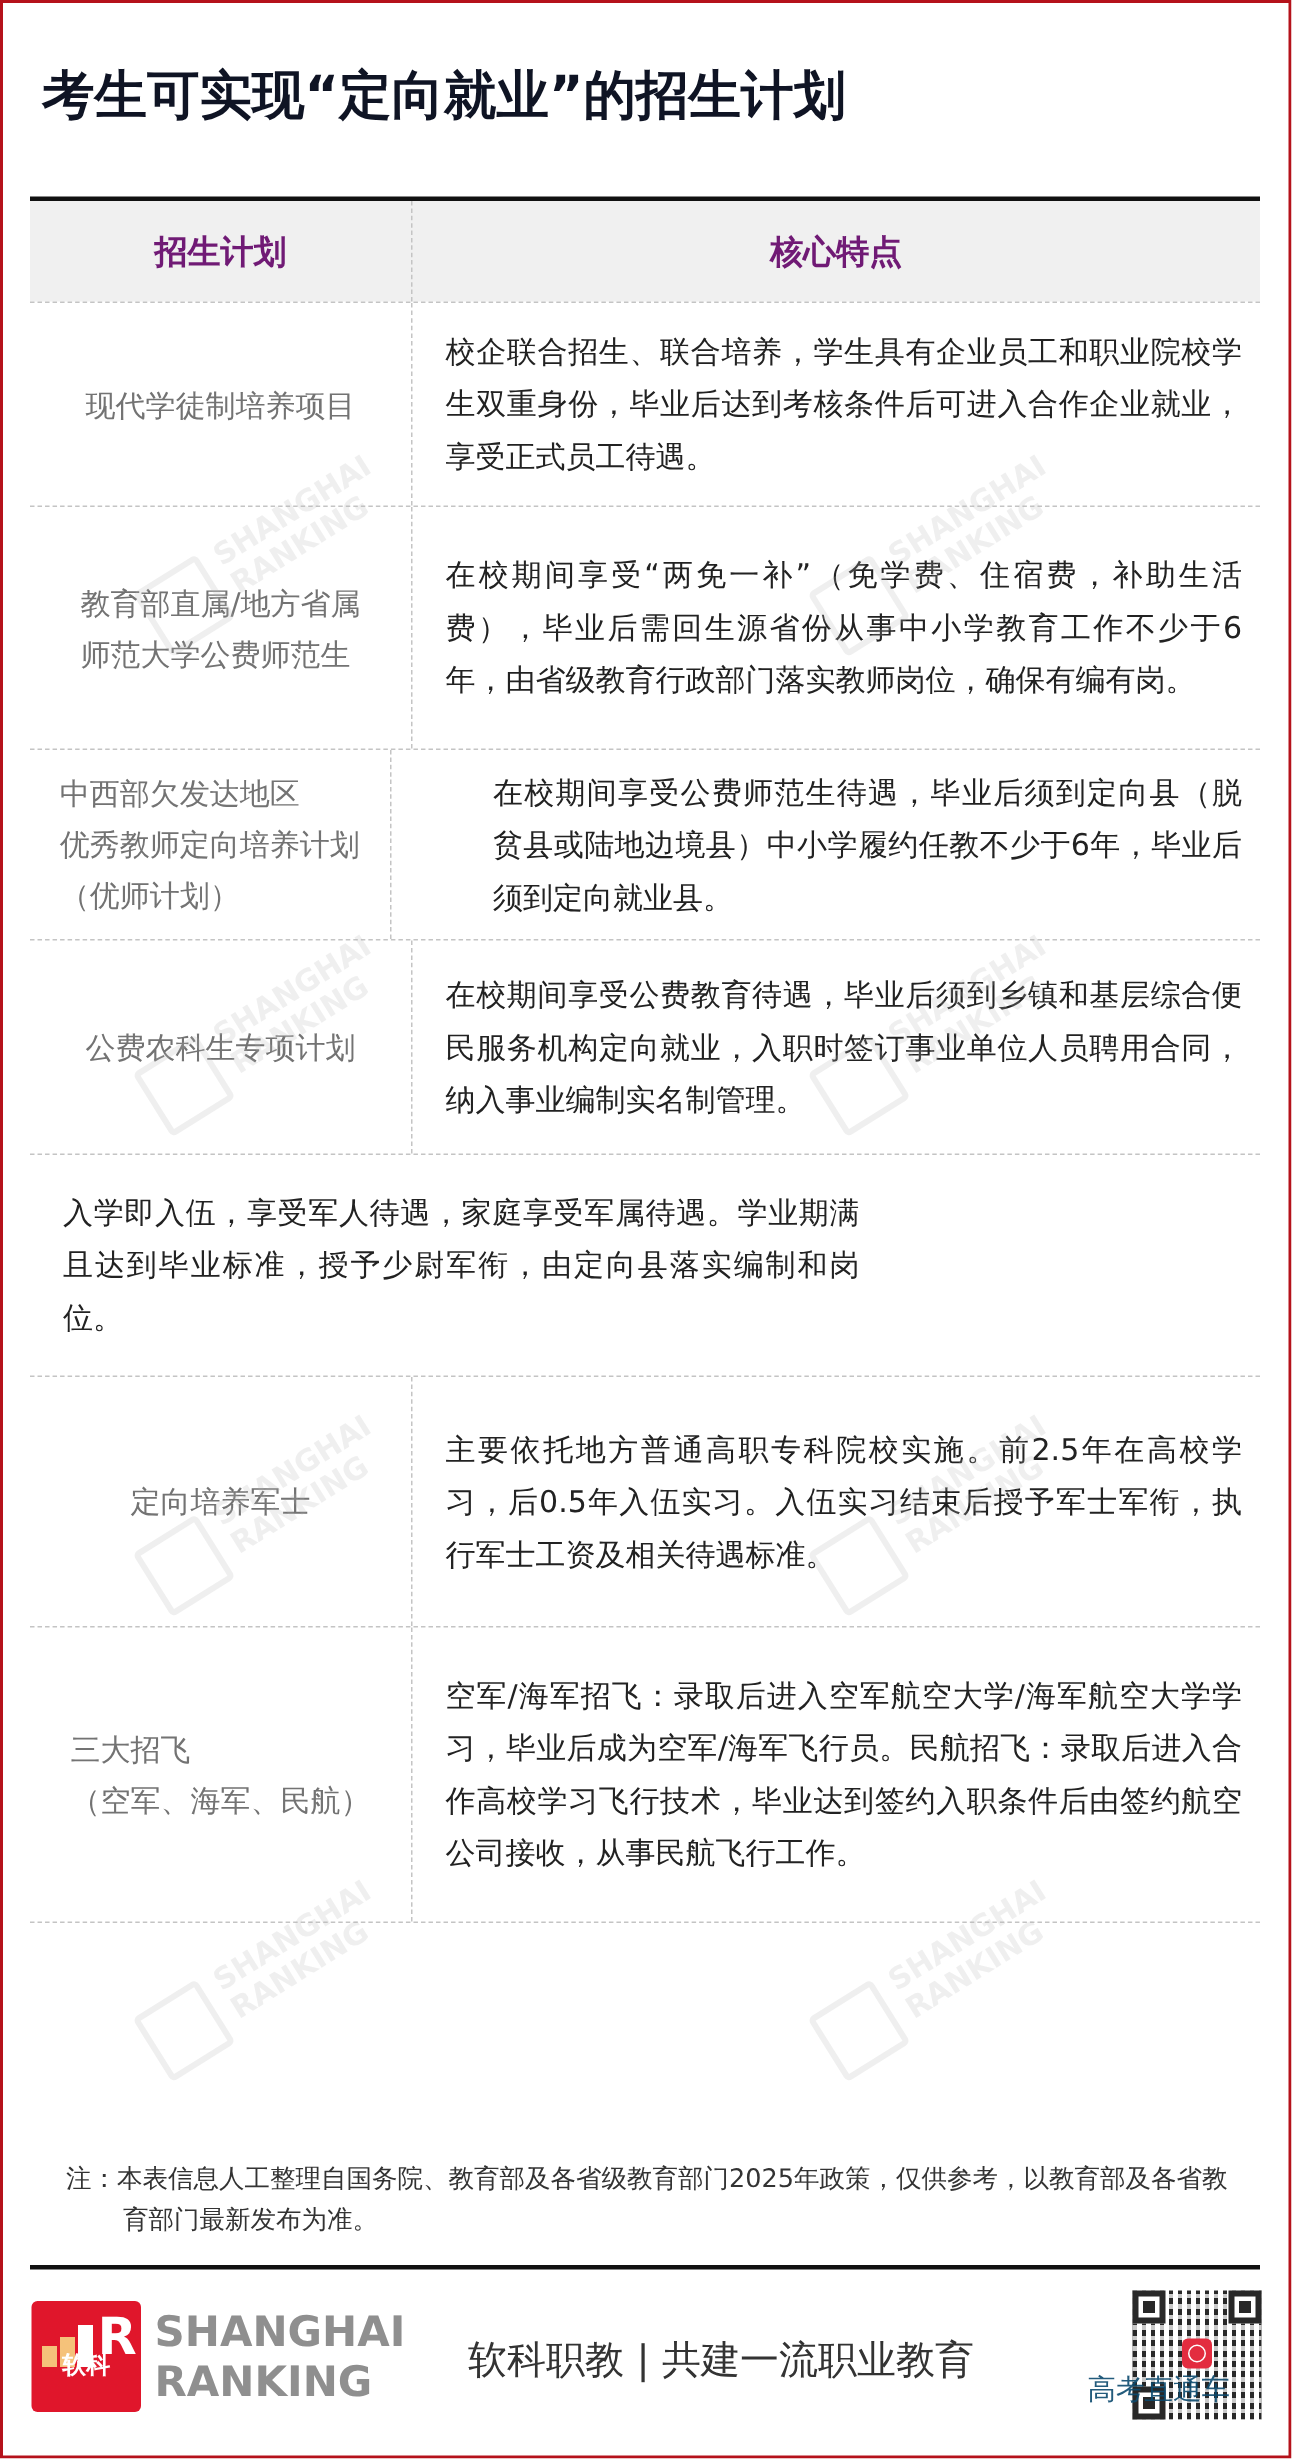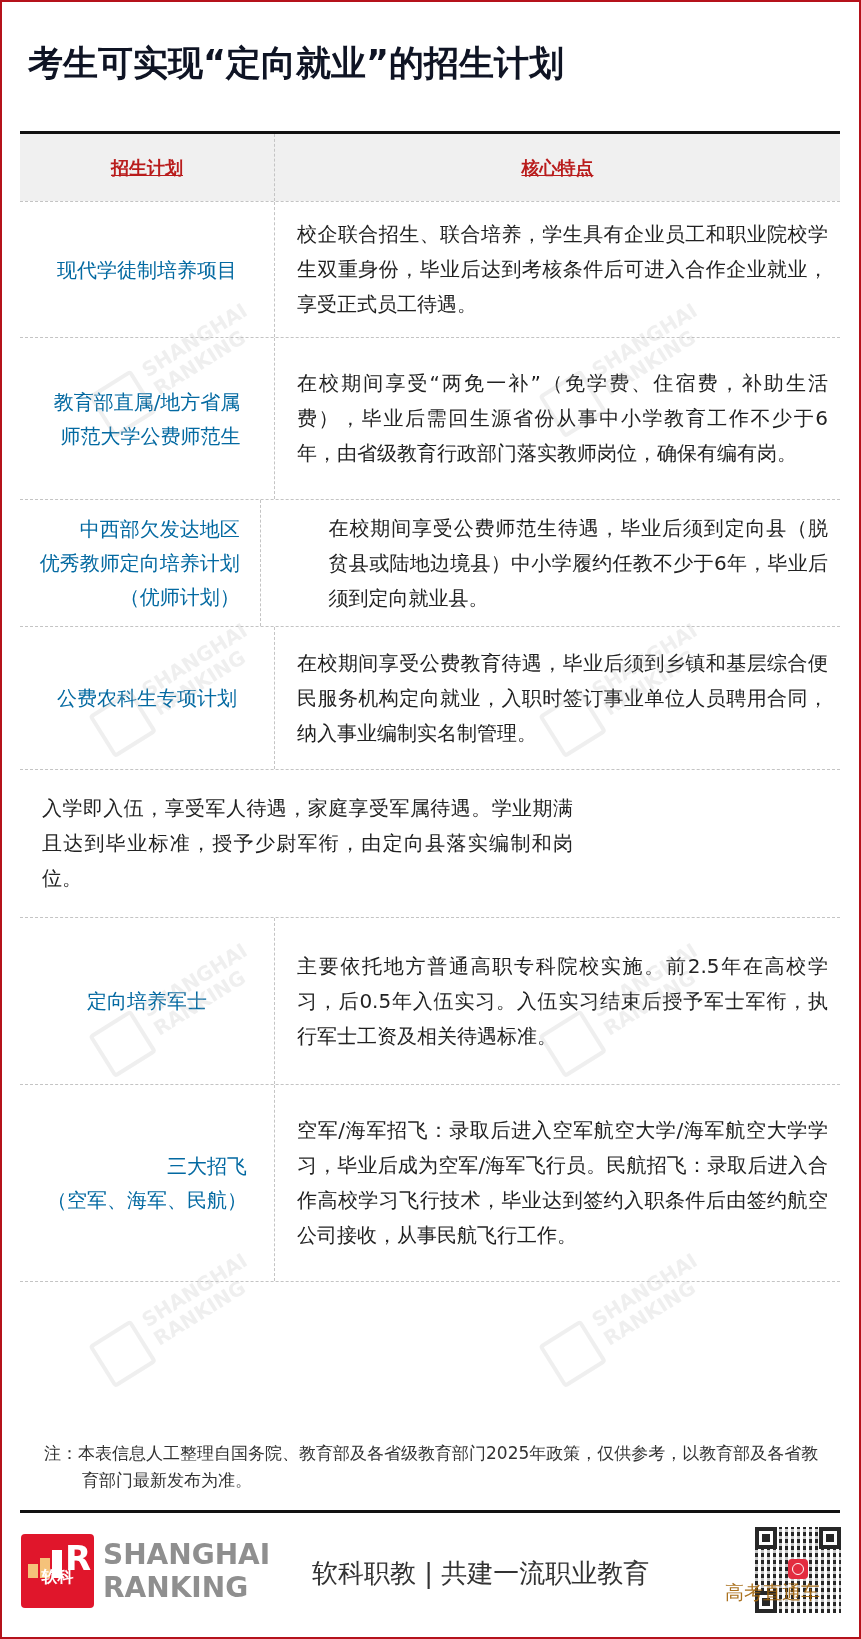--- a/index.html
+++ b/index.html
@@ -23,34 +23,34 @@
     }
     .table {
       position: absolute; left: 20px; top: 131px; width: 820px;
       border-top: 3px solid #111111;
     }
     .thead {
       display: flex; height: 67px; background: #f0f0f0;
     }
     .th {
       display: flex; align-items: center; justify-content: center;
-      font-size: 18px; font-weight: bold; color: #b91c1c; text-decoration: underline;
+      font-size: 22px; font-weight: bold; color: #701a75;
     }
     .col1 { width: 255px; border-right: 1px dashed #c4c4c4; }
     .col2 { width: 565px; }
     .row {
       display: flex;
       border-top: 1px dashed #c4c4c4;
       position: relative;
     }
     .cell1 {
       width: 255px; border-right: 1px dashed #c4c4c4;
       display: flex; align-items: center; justify-content: center;
-      text-align: right;
-      font-size: 20px; line-height: 34px; color: #0369a1;
+      text-align: left;
+      font-size: 20px; line-height: 34px; color: #737373;
       padding: 0 6px;
       white-space: pre-line;
     }
     .cell2 {
       width: 565px;
       display: flex; align-items: center;
       font-size: 20px; line-height: 35px; color: #222;
       padding: 0 12px 0 22px;
       text-align: justify;
     }
@@ -107,21 +107,21 @@
     .qr-center {
       position: absolute; left: 33px; top: 32px; width: 20px; height: 20px;
       background: #e0162b; border-radius: 4px;
     }
     .qr-center::after {
       content: ""; position: absolute; left: 4px; top: 4px; width: 10px; height: 10px;
       border: 1px solid #fff; border-radius: 50%;
     }
     .wm-overlay {
       position: absolute; left: 725px; top: 1580px;
-      font-size: 19px; color: #a16207; white-space: nowrap;
+      font-size: 19px; color: #0c4a6e; white-space: nowrap;
       opacity: 0.9;
     }
     .watermark {
       position: absolute; width: 200px; height: 80px;
       transform: rotate(-32deg);
       color: rgba(180,180,180,0.22);
       font-weight: bold; font-size: 20px; line-height: 22px;
       pointer-events: none;
       font-family: "DejaVu Sans", sans-serif;
     }

